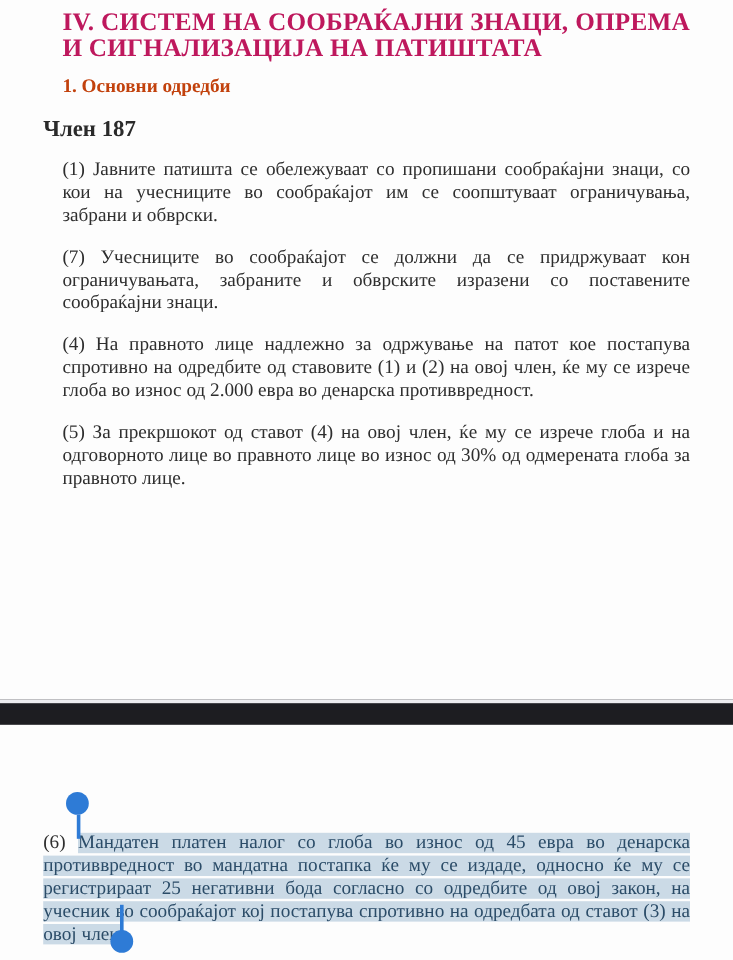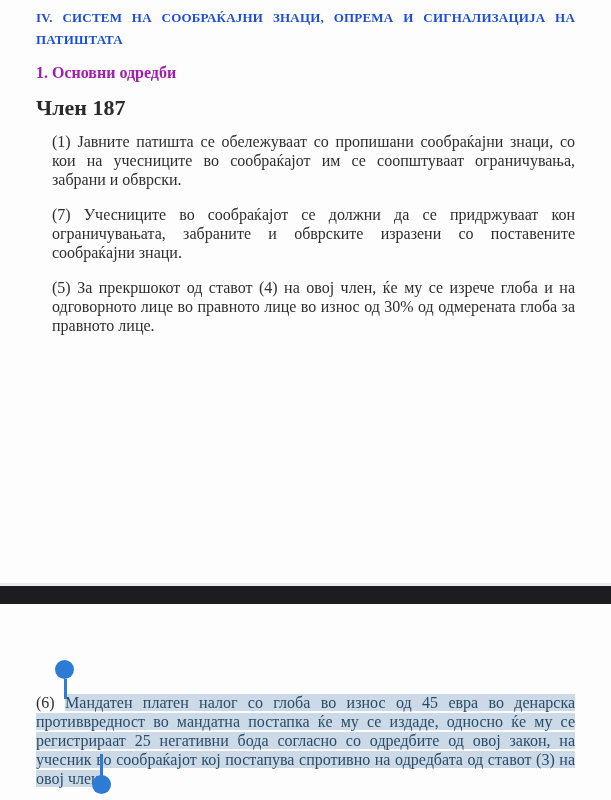--- a/index.html
+++ b/index.html
@@ -17,37 +17,37 @@
     height: 800px;
     background: #fdfdfd;
     color: #2e2e2e;
   }
   .page-top {
     box-sizing: border-box;
     height: 583px;
     padding: 7px 36px 0 36px;
   }
   .doc-title {
-    font-size: 13px;
+    font-size: 21px;
     line-height: 22px;
     font-weight: bold;
     letter-spacing: 0.2px;
-    margin: 0 0 12px 0;
+    margin: 0 0 12px 16px;
     text-align: justify;
-    color: #1d4ed8;
+    color: #be185d;
   }
   .section-heading {
     font-size: 16px;
     line-height: 19px;
     font-weight: bold;
-    margin: 0 0 16px 0;
-    color: #a21caf;
+    margin: 0 0 16px 16px;
+    color: #c2410c;
   }
   .article-heading {
-    font-size: 22px;
+    font-size: 19px;
     line-height: 19px;
     font-weight: bold;
     margin: 0 0 15px 0;
     color: #2a2a2a;
   }
   .body-par {
     font-size: 16px;
     line-height: 19px;
     margin: 0 0 16px 16px;
     text-align: justify;
@@ -94,20 +94,21 @@
 <body>
 
 <div class="page">
 
   <div class="page-top">
     <h1 class="doc-title">IV. СИСТЕМ НА СООБРАЌАЈНИ ЗНАЦИ, ОПРЕМА И СИГНАЛИЗАЦИЈА НА ПАТИШТАТА</h1>
     <h2 class="section-heading">1. Основни одредби</h2>
     <h3 class="article-heading">Член 187</h3>
     <p class="body-par">(1) Јавните патишта се обележуваат со пропишани сообраќајни знаци, со кои на учесниците во сообраќајот им се соопштуваат ограничувања, забрани и обврски.</p>
     <p class="body-par">(7) Учесниците во сообраќајот се должни да се придржуваат кон ограничувањата, забраните и обврските изразени со поставените сообраќајни знаци.</p>
+    <p class="body-par">(4) На правното лице надлежно за одржување на патот кое постапува спротивно на одредбите од ставовите (1) и (2) на овој член, ќе му се изрече глоба во износ од 2.000 евра во денарска противвредност.</p>
     <p class="body-par">(5) За прекршокот од ставот (4) на овој член, ќе му се изрече глоба и на одговорното лице во правното лице во износ од 30% од одмерената глоба за правното лице.</p>
   </div>
 
   <div class="page-divider"></div>
 
   <div class="page-bottom">
     <p class="body-par"><span>(6) </span><span class="h-anchor h-start"><i class="knob"></i><i class="stem"></i></span><span class="sel-highlight">Мандатен платен налог со глоба во износ од 45 евра во денарска противвредност во мандатна постапка ќе му се издаде, односно ќе му се регистрираат 25 негативни бода согласно со одредбите од овој закон, на учесник во сообраќајот кој постапува спротивно на одредбата од ставот (3) на овој член</span><span class="h-anchor h-end"><i class="stem"></i><i class="knob"></i></span></p>
   </div>
 
 </div>

